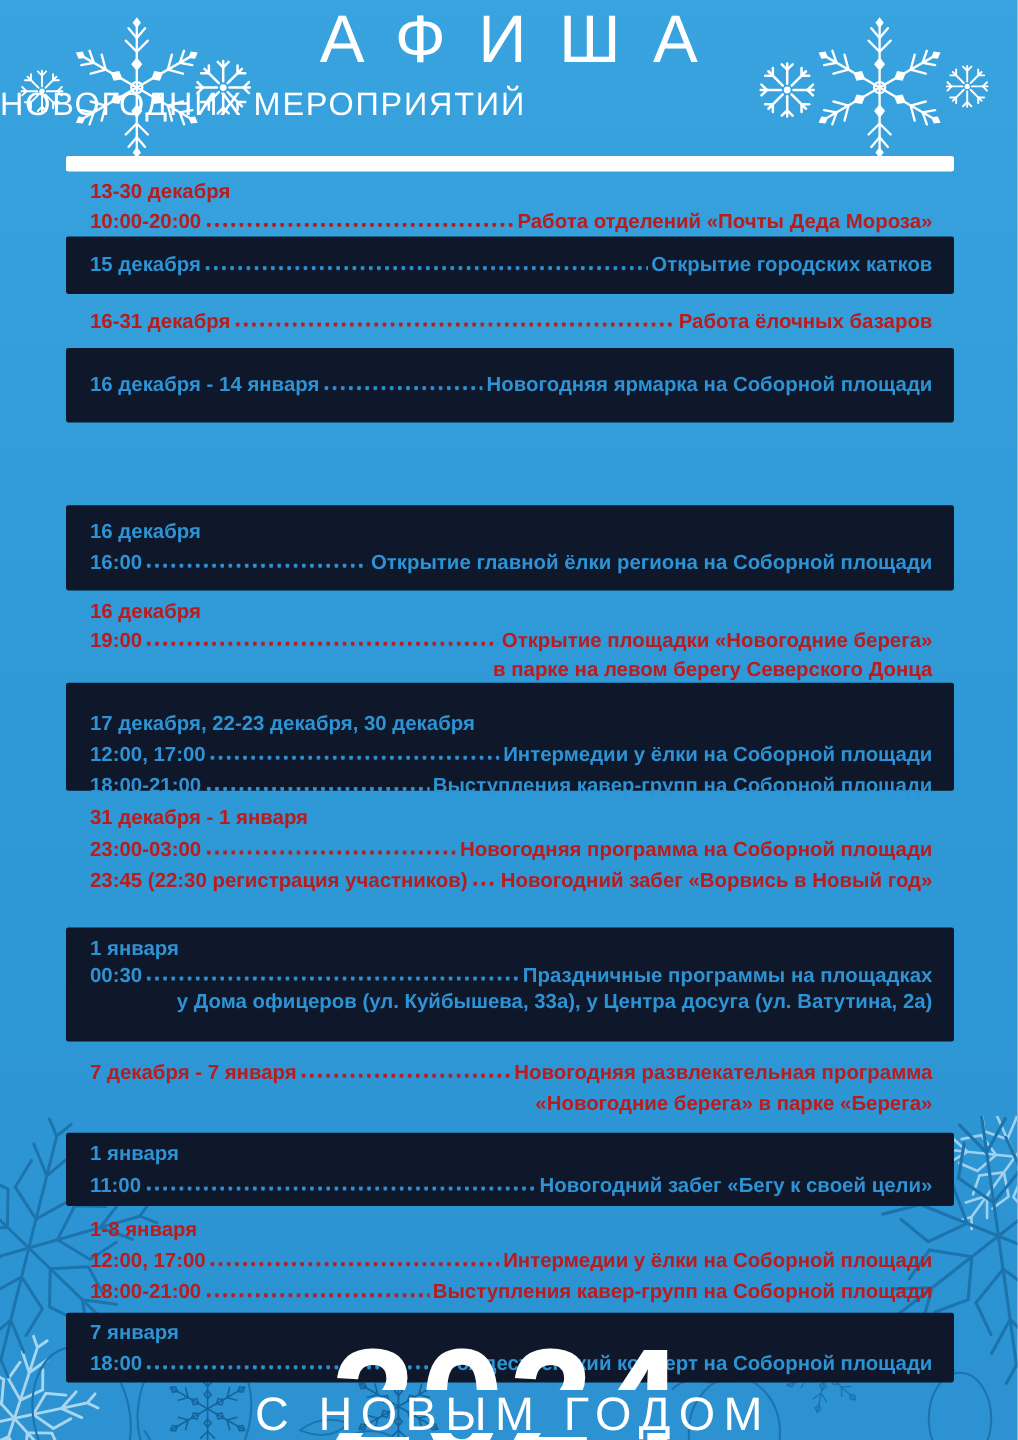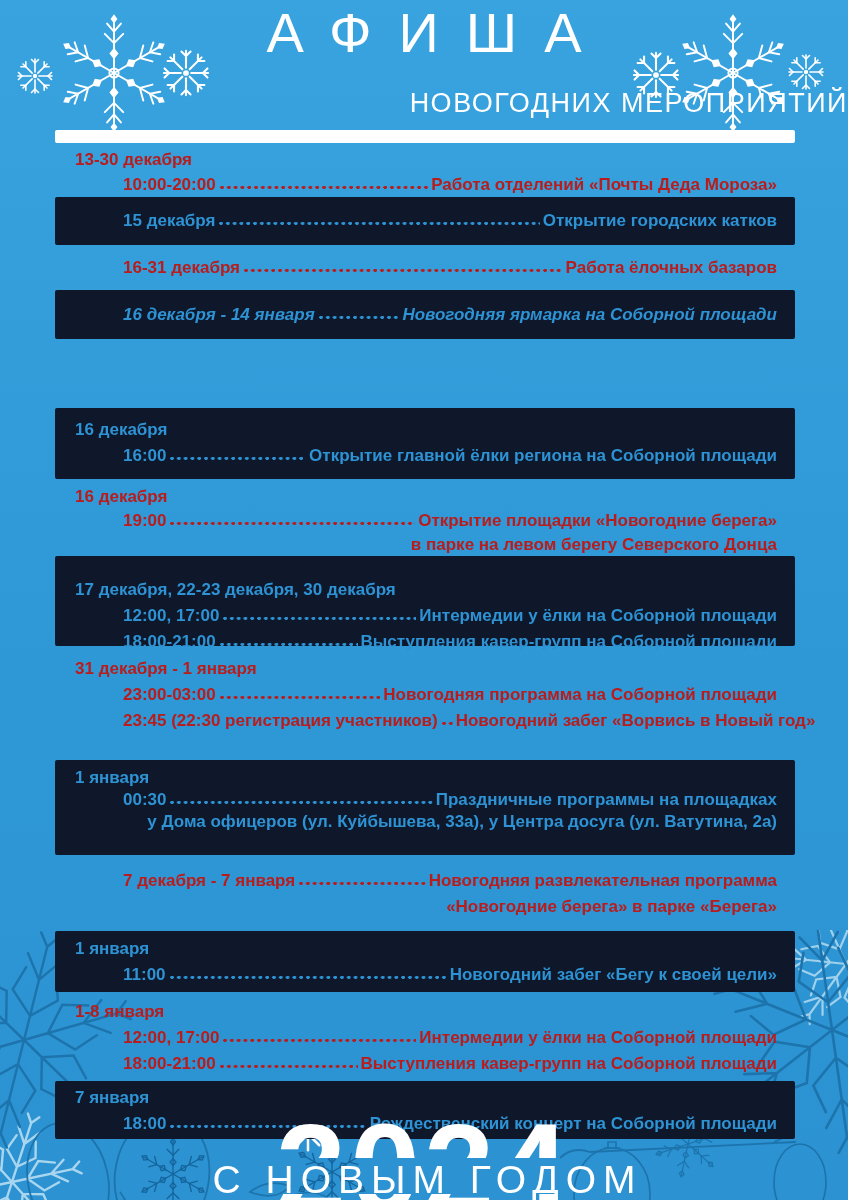--- a/index.html
+++ b/index.html
@@ -10,49 +10,49 @@
   }
   .abs{position:absolute;}
 
   
   .title{
     top:4px;left:0;width:100%;text-align:center;color:#fff;
     font-size:56px;font-weight:100;letter-spacing:27px;padding-left:27px;
     box-sizing:border-box;line-height:1.05;
   }
   .subtitle{
-    top:88px;left:0;width:100%;text-align:right;color:#fff;
+    top:72px;left:0;width:100%;text-align:left;color:#fff;
     font-size:27px;font-weight:300;letter-spacing:1.5px;
   }
   .header-flakes{top:0;left:0;width:848px;height:145px;pointer-events:none;}
 
   
   .list{top:130px;left:55px;width:740px;}
   .row{box-sizing:border-box;padding-left:20px;padding-right:18px;font-size:17px;font-weight:700;}
   .row.white{background:#0f172a;color:#2d93d4;border-radius:2px;}
   .row.blue{background:transparent;color:#b91c1c;}
   .strip{height:13px;background:#fff;border-radius:2px;}
   .gapblock{height:69px;}
   .ln{line-height:26px;white-space:nowrap;}
-  .lead{display:flex;align-items:baseline;margin-left:48px;}
+  .lead{display:flex;align-items:baseline;}
   .lead .lft{flex:0 0 auto;}
   .lead .rgt{flex:0 0 auto;}
   .dots{
     flex:1 1 auto;height:5px;margin:0 3px;min-width:12px;
     background:radial-gradient(circle at 3px 2.4px, currentColor 1.55px, transparent 1.95px);
     background-size:6.8px 5px;background-repeat:repeat-x;background-position:left bottom;
   }
   .cont{text-align:right;}
   .single{display:flex;align-items:center;}
   .single .lead{width:100%;}
 
   .r1{height:54px;padding-top:4px;}  .r1 .ln{line-height:25px;}
   .r2{height:48px;}
   .r3{height:45px;}
-  .r4{height:49px;font-style:italic;}
+  .r4{height:62px;}
   .r5{height:71px;padding-top:9px;}
   .r6{height:77px;padding-top:6px;}  .r6 .ln{line-height:24px;}
   .r7{height:90px;padding-top:21px;}
   .r8{height:114px;padding-top:10px;}
   .r9{height:95px;padding-top:7px;}  .r9 .ln{line-height:22px;}
   .r10{height:76px;padding-top:13px;}
   .r11{height:61px;padding-top:5px;}
   .r12{height:89px;padding-top:7px;}
   .r13{height:58px;padding-top:4px;}
 

